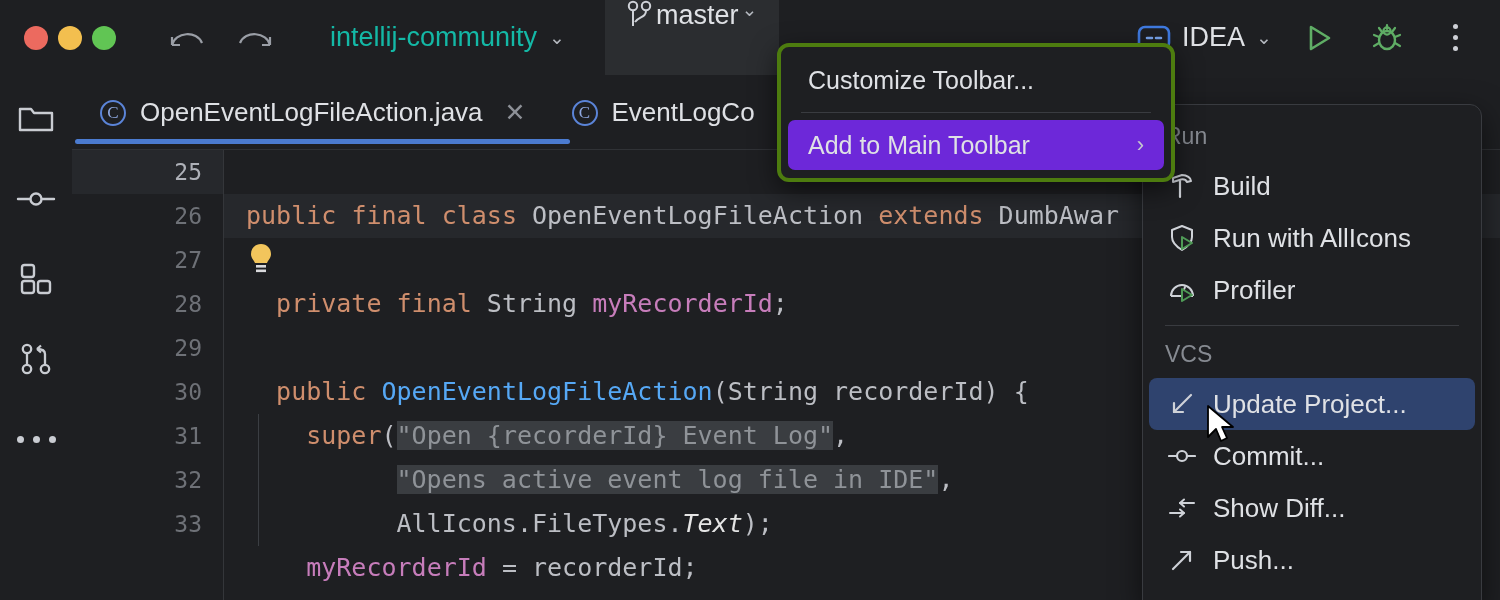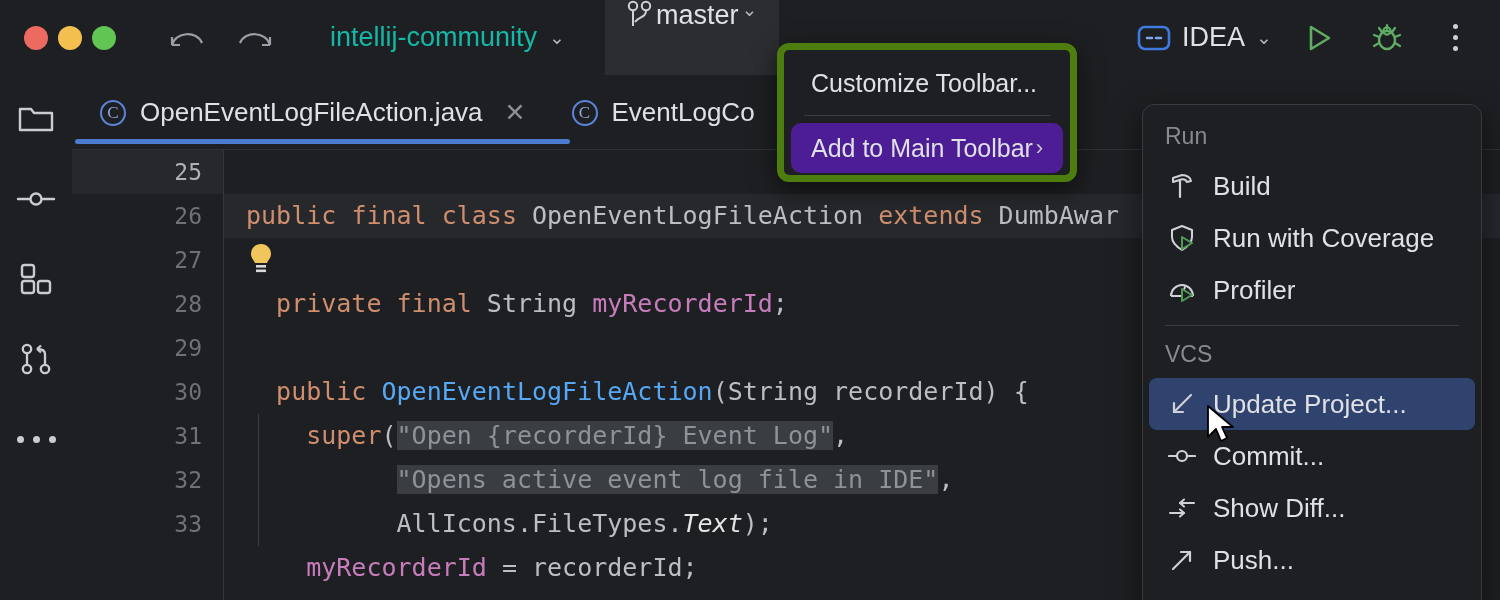--- a/index.html
+++ b/index.html
@@ -108,31 +108,31 @@
   .fn { color: #56a8f5; }
   .fld { color: #c77dbb; }
   .str { color: #8f9398; }
   .sel { background: #3a3d41; }
   .ital { font-style: italic; color: #e5e5e5; }
   .bulb { position:absolute; left: 24px; top: 4px; }
   .indent-guide { position:absolute; width:1px; background:#3b3e43; left: 34px; }
 
   
   .ctx-menu {
-    position: absolute; left: 777px; top: 43px; width: 300px; height: 139px;
-    background: #1e1f22; border: 7px solid #4d7c0f; border-radius: 12px;
+    position: absolute; left: 777px; top: 43px; width: 398px; height: 139px;
+    background: #1e1f22; border: 4px solid #4d7c0f; border-radius: 12px;
     box-shadow: 0 8px 26px rgba(0,0,0,.55);
     padding: 8px 0;
     z-index: 40;
   }
   .ctx-item {
     height: 50px; display:flex; align-items:center; padding: 0 20px;
     color: #dfe1e5; font-size: 25px; border-radius: 7px; margin: 0 7px;
   }
-  .ctx-item.hl { background: #4c1d95; border-radius: 10px; }
+  .ctx-item.hl { background: #6d28d9; }
   .ctx-sep { height:1px; background:#393b40; margin: 7px 20px; }
   .ctx-arrow { margin-left:auto; color:#c4c7cd; font-size: 22px; }
 
   
   .right-panel {
     position: absolute; left: 1142px; top: 104px; width: 340px; height: 500px;
     background: #1e1f22; border: 1px solid #393b40;
     border-radius: 12px 12px 0 0;
     box-shadow: 0 10px 30px rgba(0,0,0,.55);
     padding-top: 12px;
@@ -336,21 +336,21 @@
       <span>Build</span>
     </div>
 
     <div class="rp-item">
       <span class="rp-ico">
         <svg class="svg-ic" width="28" height="28" viewBox="0 0 28 28">
           <path d="M14 2 L24 6 L24 13 C24 19, 19 23, 14 26 C9 23, 4 19, 4 13 L4 6 Z" stroke="#cfd2d8" stroke-width="2" fill="none" stroke-linejoin="round"></path>
           <path d="M14 13 L24 19 L14 25 Z" fill="#1e1f22" stroke="#4f9a56" stroke-width="2" stroke-linejoin="round"></path>
         </svg>
       </span>
-      <span>Run with Coverage</span>
+      <span>Run with AllIcons</span>
     </div>
 
     <div class="rp-item">
       <span class="rp-ico">
         <svg class="svg-ic" width="28" height="28" viewBox="0 0 28 28">
           <path d="M3 20 A11 11 0 0 1 25 20" stroke="#cfd2d8" stroke-width="2" fill="none"></path>
           <path d="M3 20 L25 20" stroke="#cfd2d8" stroke-width="2"></path>
           <path d="M14 19 L17 11" stroke="#cfd2d8" stroke-width="2" stroke-linecap="round"></path>
           <path d="M14 13 L24 19 L14 25 Z" fill="#1e1f22" stroke="#4f9a56" stroke-width="2" stroke-linejoin="round"></path>
         </svg>

